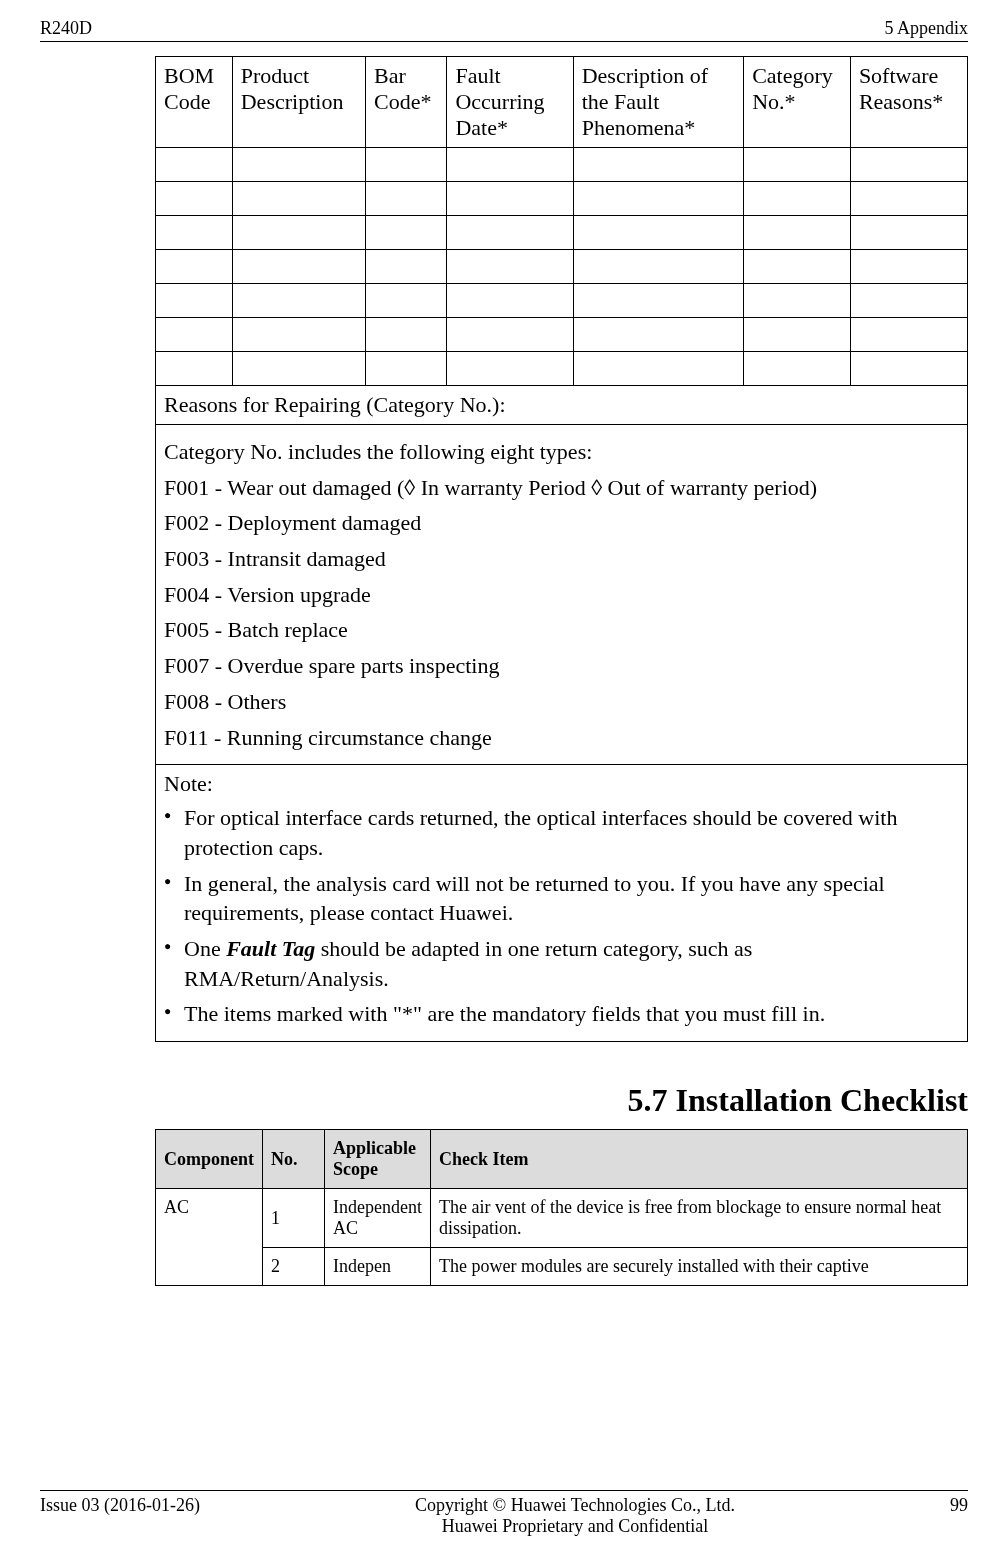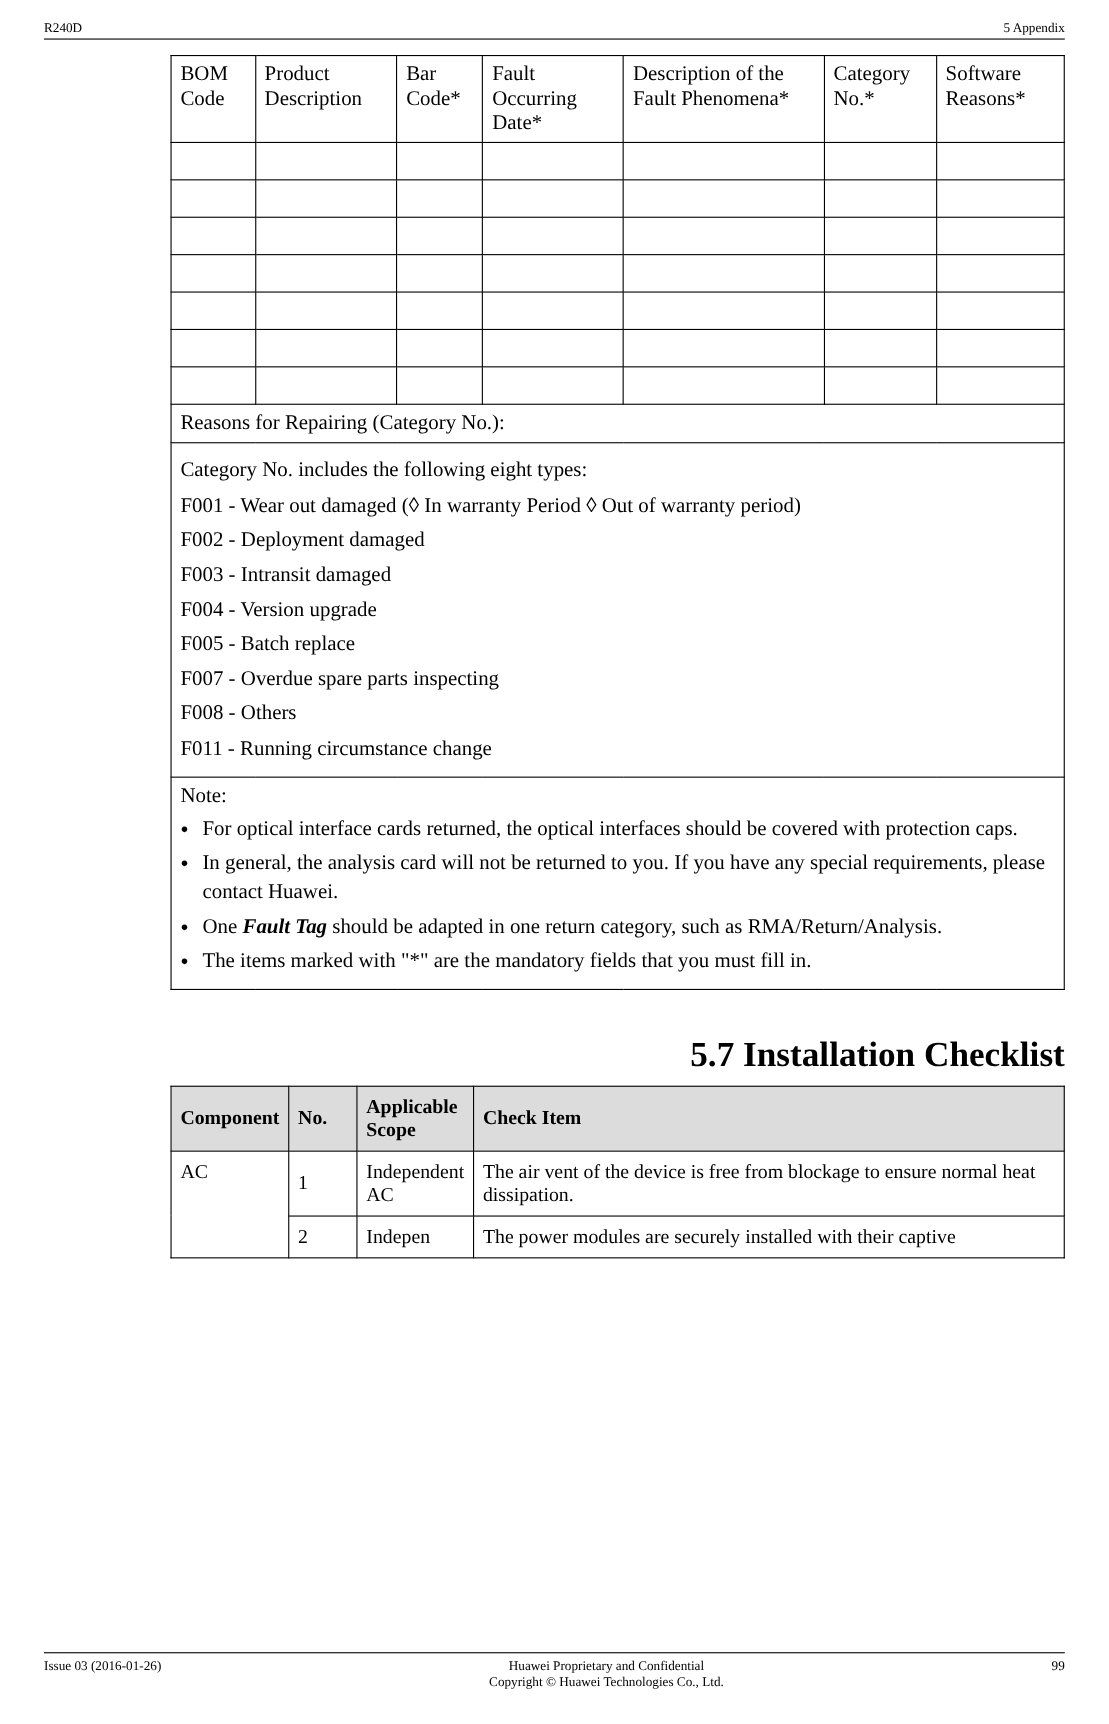--- a/index.html
+++ b/index.html
@@ -16,39 +16,39 @@
     min-height: 1567px;
     display: flex;
     flex-direction: column;
   }
   .header-row {
     display: flex;
     justify-content: space-between;
     border-bottom: 1px solid #000;
     padding-bottom: 2px;
     margin-bottom: 14px;
-    font-size: 12px;
+    font-size: 18px;
   }
   .header-left { display: flex; flex-direction: column; }
   .content-area {
     padding-left: 115px;
     flex: 1;
   }
   table.fault-table {
     border-collapse: collapse;
     width: 100%;
     margin-bottom: 40px;
   }
   table.fault-table td, table.fault-table th {
     border: 1px solid #000;
     padding: 6px 8px;
     vertical-align: top;
     font-weight: normal;
     text-align: left;
-    font-size: 19px;
+    font-size: 22px;
   }
   .empty-row td { height: 34px; }
   .categories p { margin: 6px 0; line-height: 1.35; }
   ul.note-list { list-style: none; padding-left: 0; }
   ul.note-list li { position: relative; padding-left: 20px; margin: 6px 0; line-height: 1.35; }
   ul.note-list li::before {
     content: "●"; position: absolute; left: 0; font-size: 12px; top: 4px;
   }
   .bolditalic { font-weight: bold; font-style: italic; }
   h2.section-title {
@@ -73,21 +73,21 @@
     background: #dcdcdc;
     font-weight: bold;
   }
   .footer-row {
     margin-top: auto;
     border-top: 1px solid #000;
     display: flex;
     justify-content: space-between;
     align-items: flex-start;
     padding-top: 4px;
-    font-size: 12px;
+    font-size: 18px;
   }
   .footer-center { text-align: center; }
 </style>
 </head>
 <body>
 
 <div class="page">
   <div class="header-row">
     <div class="header-left">
       <span>R240D</span>
@@ -221,18 +221,18 @@
         <td>Indepen</td>
         <td>The power modules are securely installed with their captive</td>
       </tr>
     </tbody>
       </table>
   </div>
 
   <div class="footer-row">
     <div>Issue 03 (2016-01-26)</div>
     <div class="footer-center">
+      <div>Copyright © Huawei Technologies Co., Ltd.</div>
       <div>Huawei Proprietary and Confidential</div>
-      <div>Copyright © Huawei Technologies Co., Ltd.</div>
     </div>
     <div>99</div>
   </div>
 </div>
 
 </body></html>

